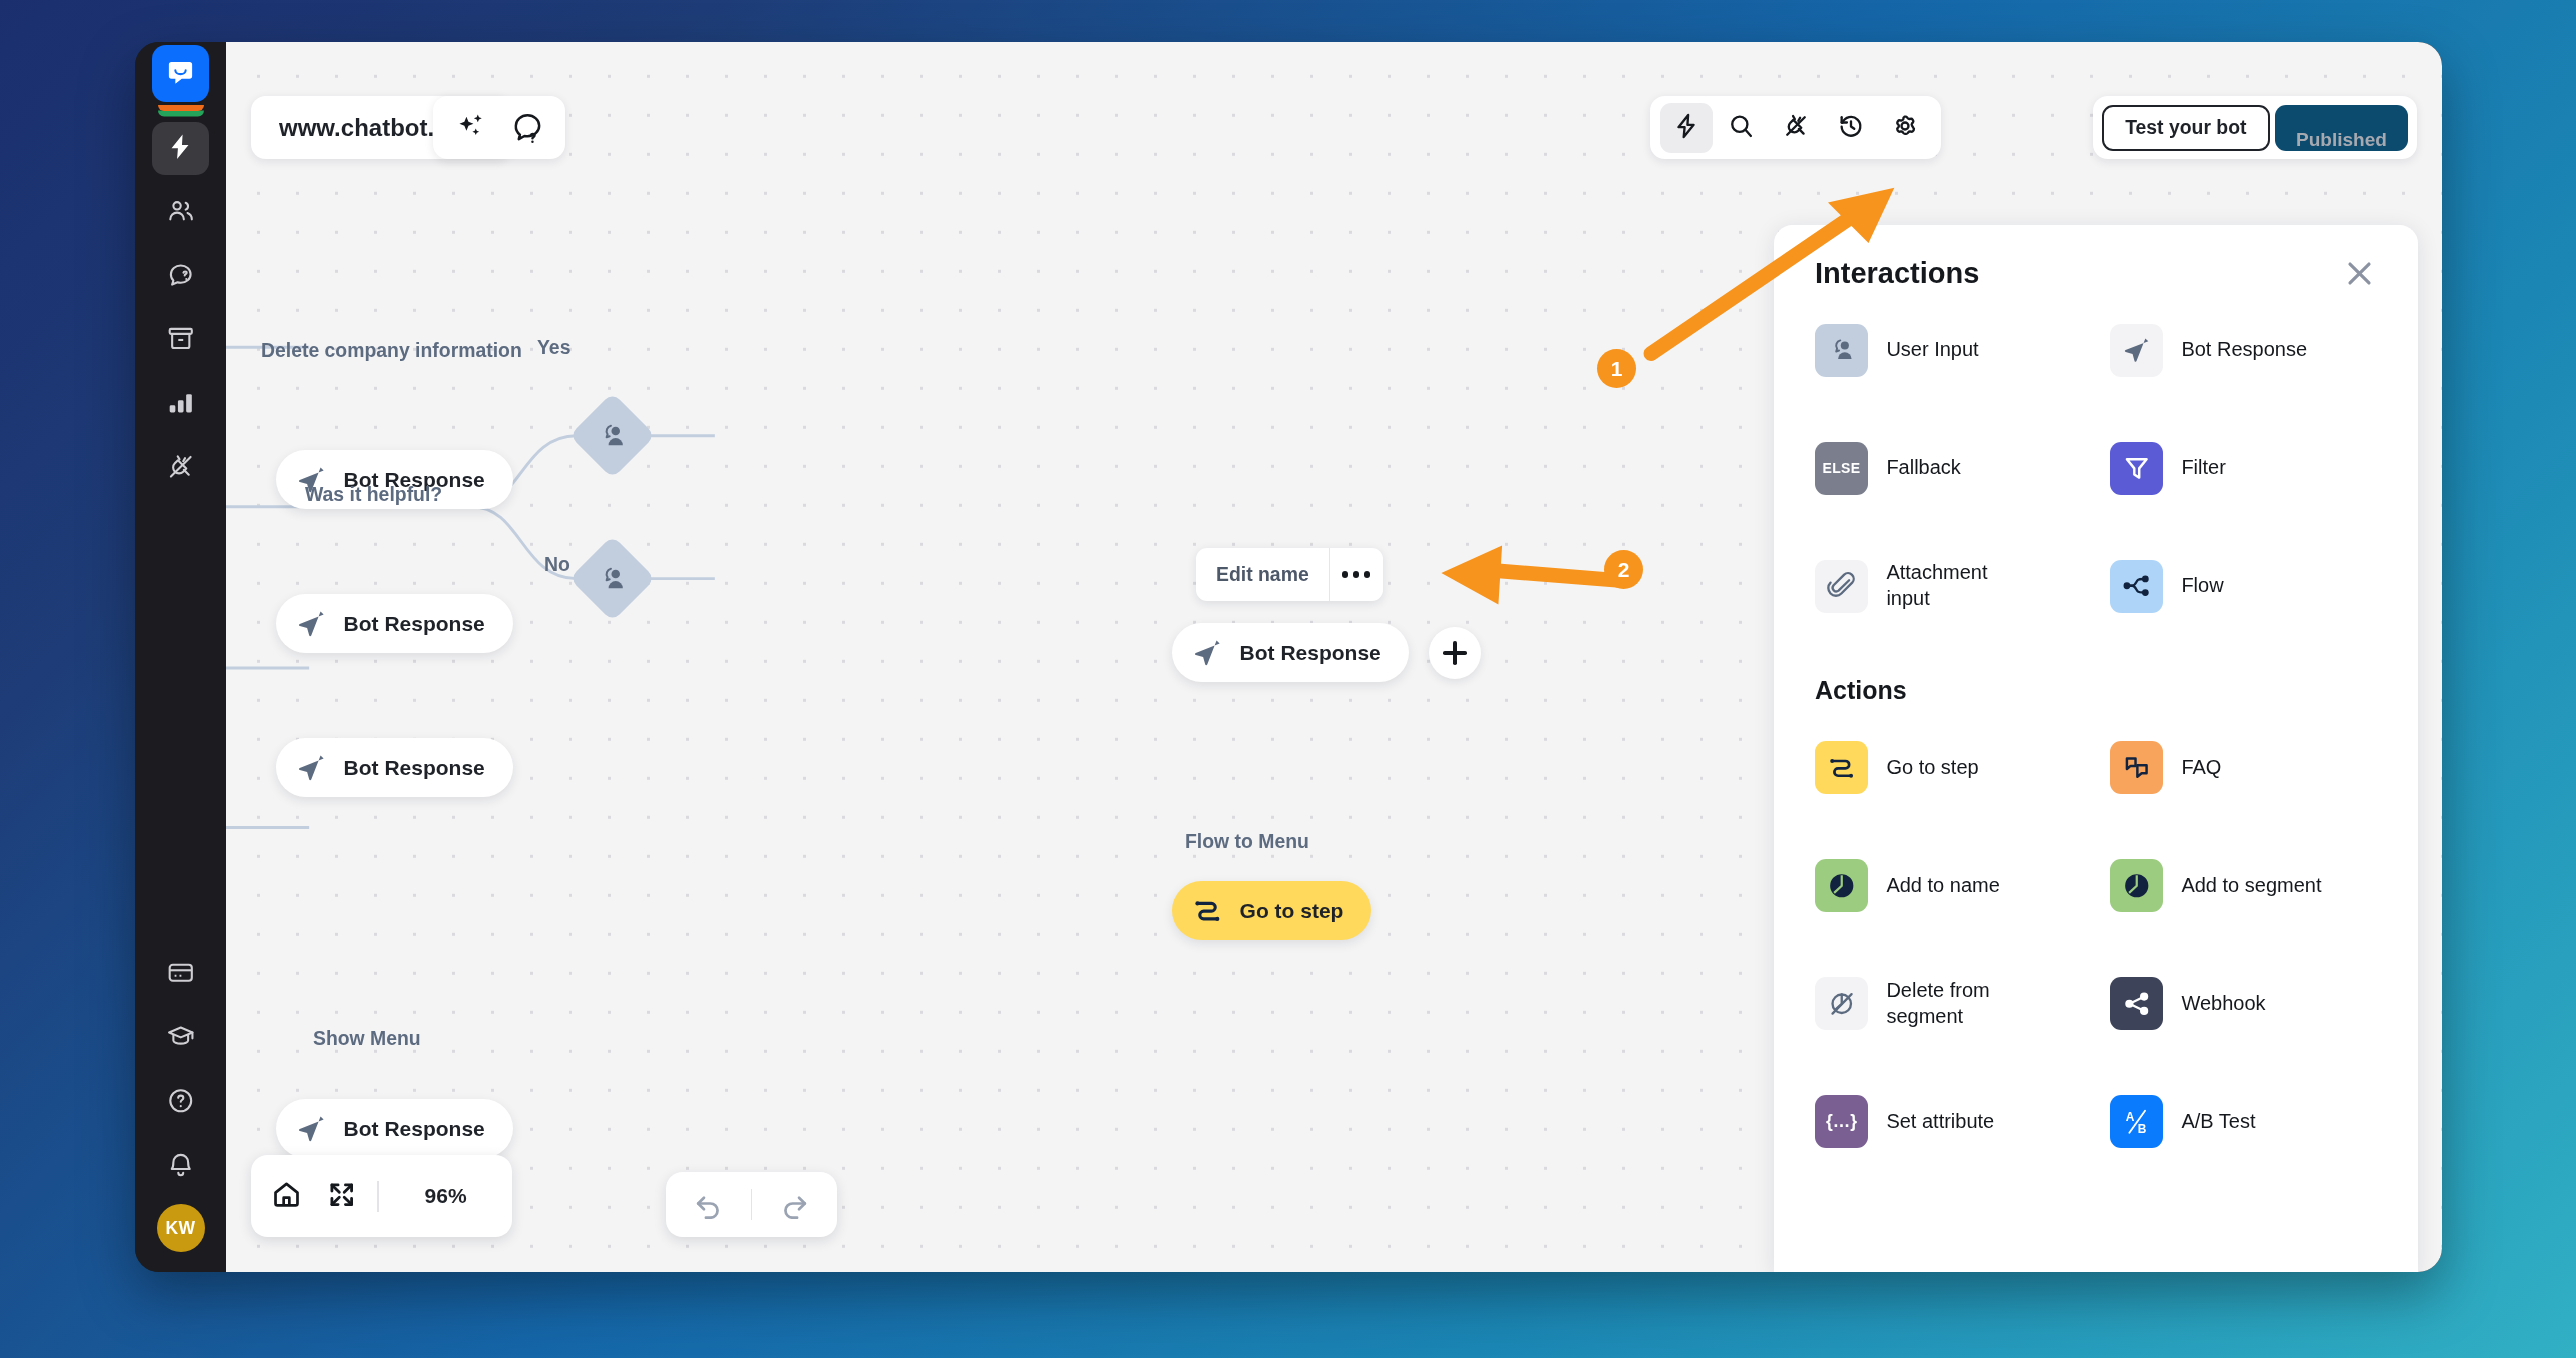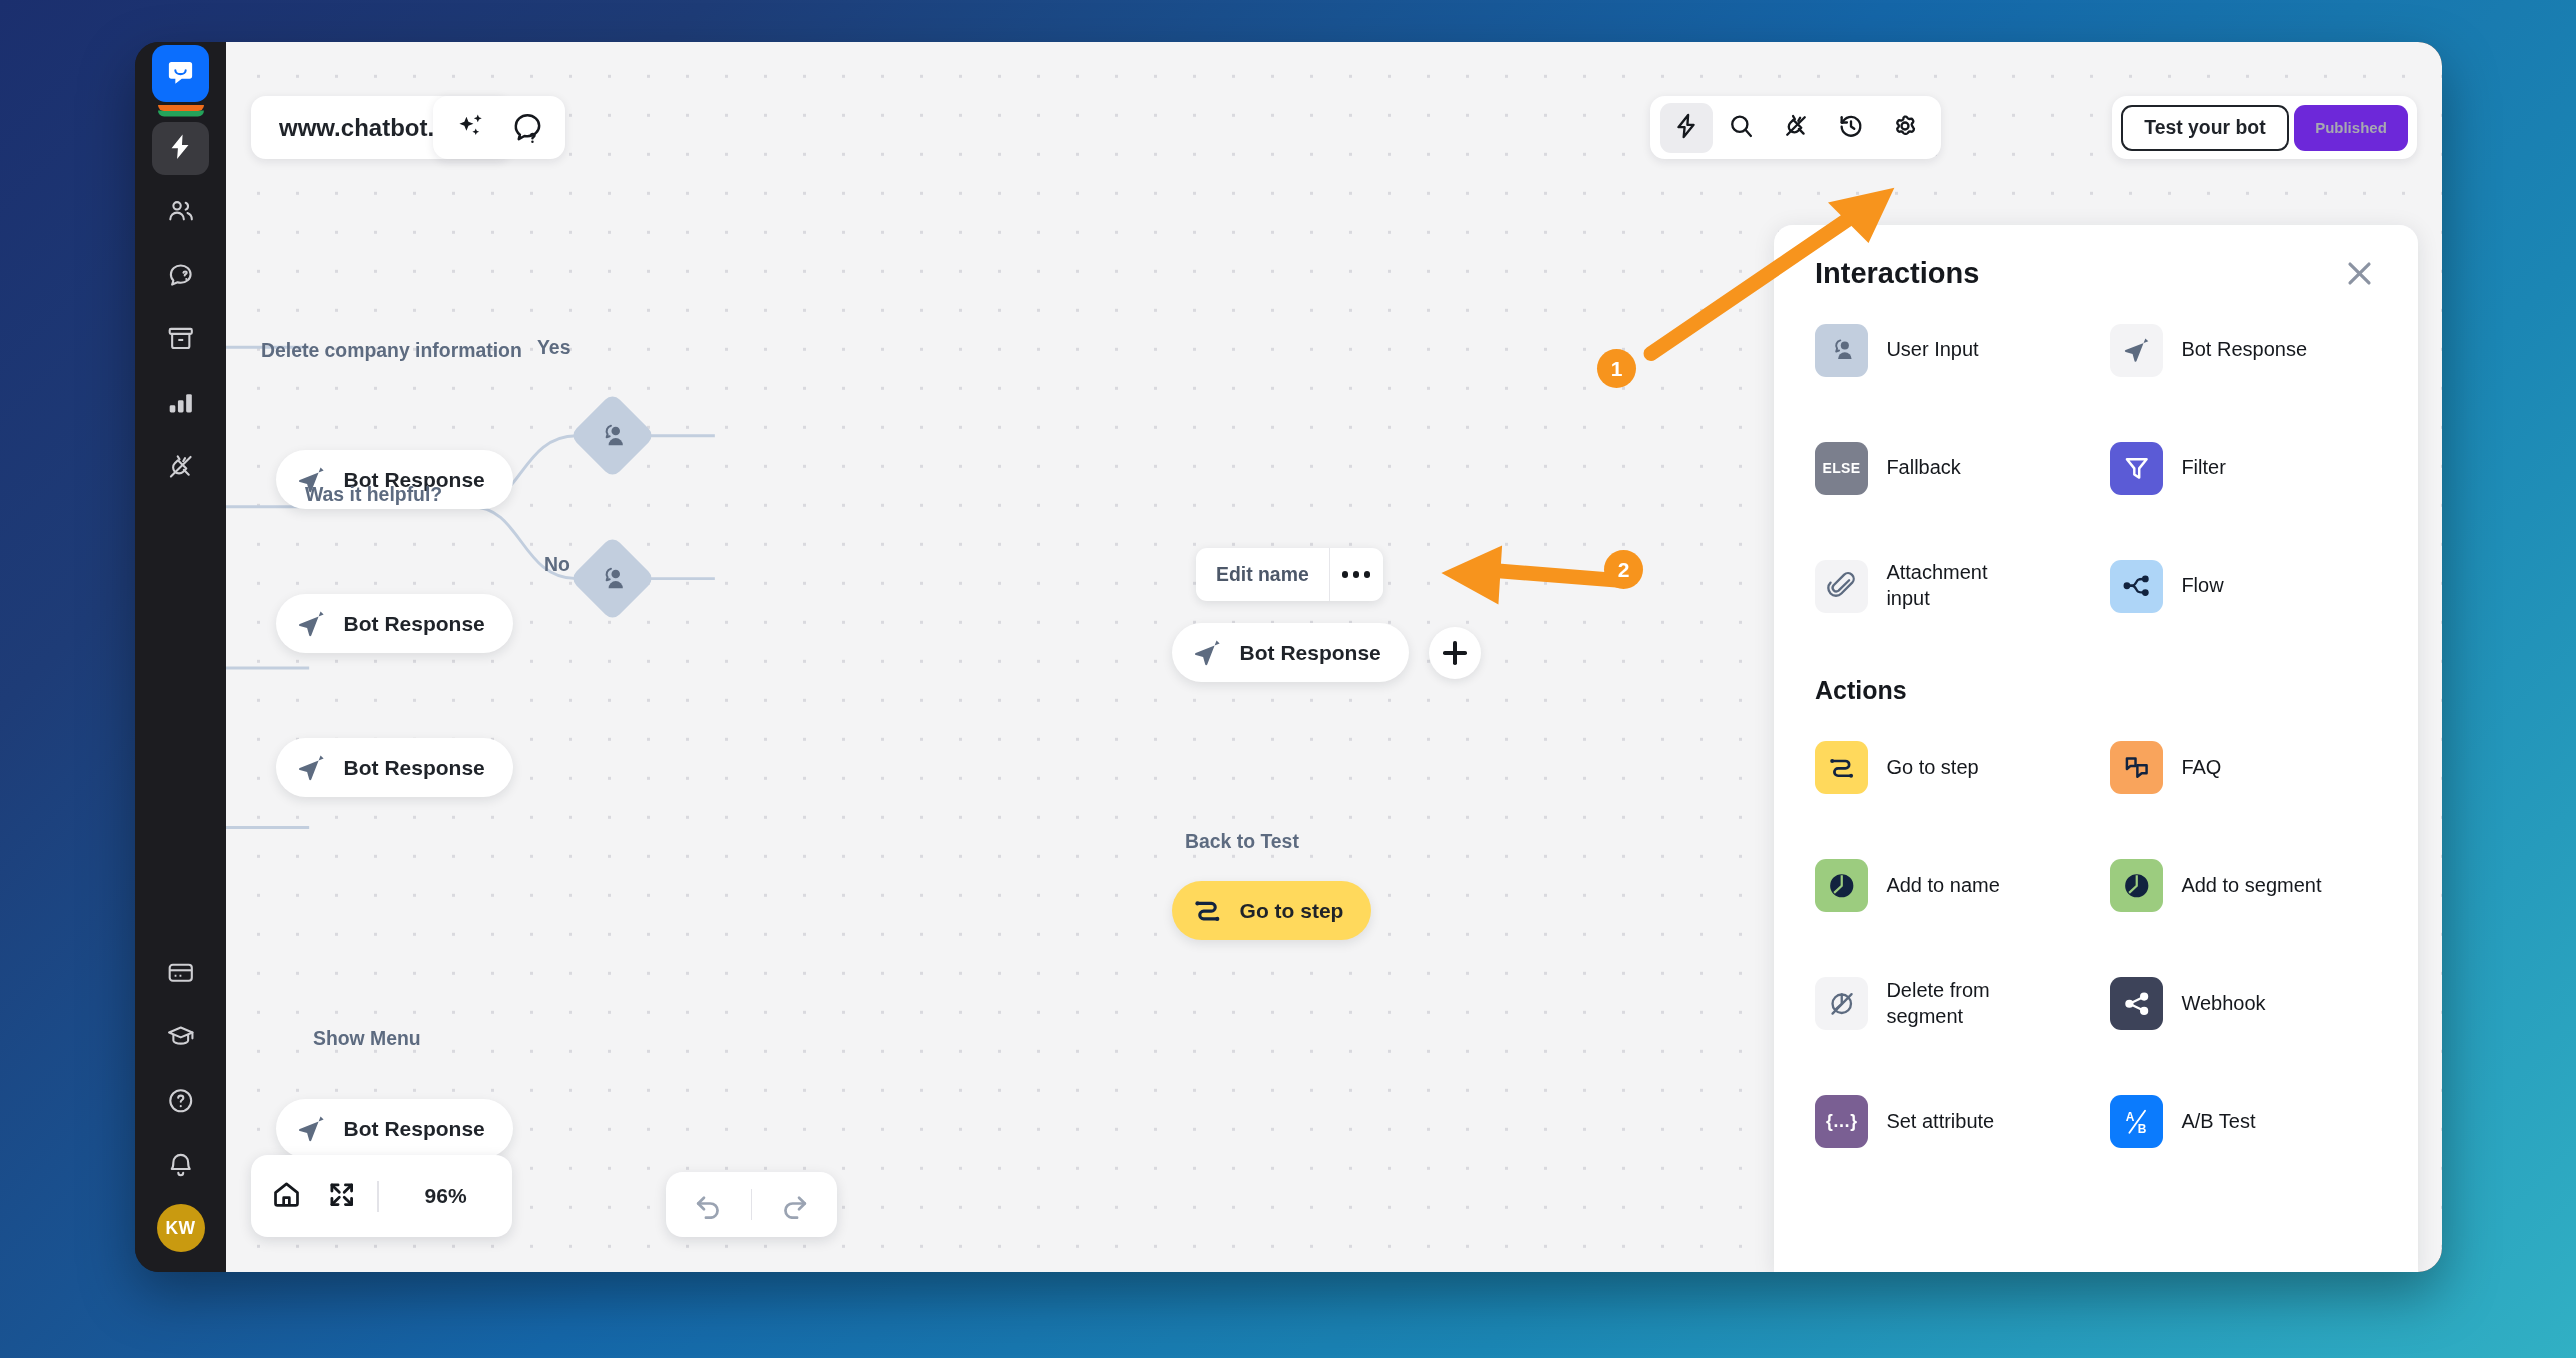--- a/index.html
+++ b/index.html
@@ -101,24 +101,24 @@
     padding: 0 9.2px; gap: 5.5px;
   }
   #test-bot-btn {
     border: 2.3px solid #1f2329; border-radius: 11px;
     height: 46px; padding: 0 21px;
     display: flex; align-items: center;
     font-size: 19.4px; font-weight: bold; color: #1f2329;
     cursor: pointer; background: #fff;
   }
   #published-btn {
-    background: #6d28d9; border-radius: 11px;
+    background: #0c4a6e; border-radius: 11px;
     height: 46px; padding: 0 21px;
-    display: flex; align-items: center;
-    font-size: 15px; font-weight: bold; color: #a7a9b0;
+    display: flex; align-items: flex-end;
+    font-size: 19px; font-weight: bold; color: #a7a9b0;
     cursor: pointer;
   }
 
   
   .node-label {
     position: absolute;
     font-size: 19.4px; font-weight: bold; color: #5d6b80;
     white-space: nowrap;
   }
   .node {
@@ -494,21 +494,21 @@
       </div>
     </div>
     <div class="node" style="left:946px; top:581px;">
       <span class="node-icon"><svg viewBox="0 0 24 24" width="31" height="31" fill="currentColor">
             <path d="M21.4 5.1 2.9 12.3c-.8.3-.8 1.4.1 1.6l5.6 1.6 1.6 5.6c.2.9 1.3.9 1.6.1L19 2.8z"></path>
           </svg></span>
       <span class="node-text">Bot Response</span>
     </div>
     <div id="add-node-btn"></div>
 
-    <div class="node-label" style="left:959px; top:788px;">Back to Test</div>
+    <div class="node-label" style="left:959px; top:788px;">Flow to Menu</div>
     <div class="node yellow" style="left:946px; top:839px;">
       <span class="node-icon">
         <svg viewBox="0 0 24 24" width="31" height="31" fill="none" stroke="currentColor" stroke-width="2.4" stroke-linecap="round" stroke-linejoin="round">
             <path d="M5 6.5h10a3 3 0 0 1 0 6H9a3 3 0 0 0 0 6h10"></path>
             <circle cx="4.2" cy="6.5" r="1.6" fill="currentColor" stroke="none"></circle>
             <circle cx="19.6" cy="18.5" r="1.6" fill="currentColor" stroke="none"></circle>
           </svg>
       </span>
       <span class="node-text">Go to step</span>
     </div>

